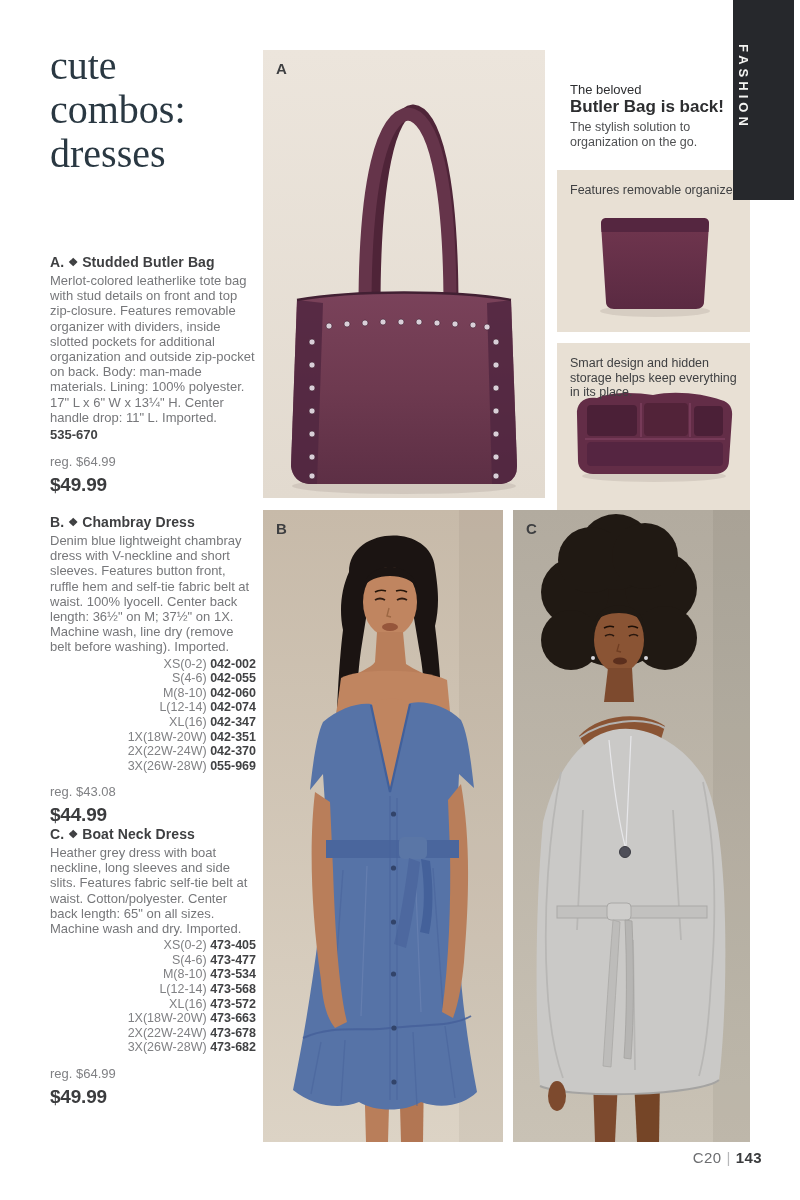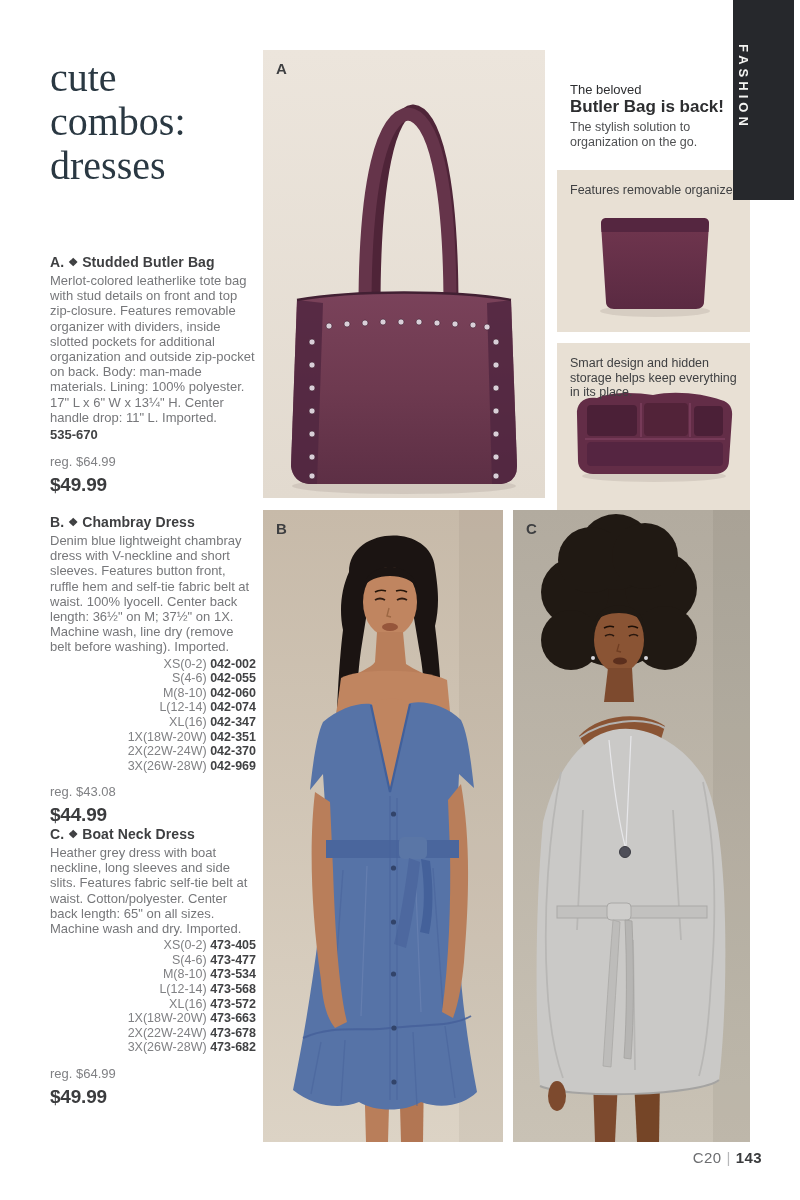--- a/index.html
+++ b/index.html
@@ -5,21 +5,21 @@
   * { margin:0; padding:0; box-sizing:border-box; }
   html,body { background:#888; }
   .page {
     position:relative; width:800px; height:1200px; margin:0 auto;
     background:#ffffff; overflow:hidden;
     font-family:"Liberation Sans", sans-serif;
     -webkit-font-smoothing:antialiased;
   }
   
   .title {
-    position:absolute; left:50px; top:56px; width:210px;
+    position:absolute; left:50px; top:44px; width:210px;
     font-family:"Liberation Serif", serif;
     font-size:40px; line-height:44px; color:#2a3842; font-weight:400;
   }
   .product-section { position:absolute; left:50px; width:206px; color:#76777a; }
   .sec-a { top:254px; } .sec-b { top:514px; } .sec-c { top:826px; }
   .product-heading { font-size:14px; font-weight:bold; color:#3e3f41; margin-bottom:3px; letter-spacing:.1px; }
   .product-heading .marker { font-size:11px; position:relative; top:-1px; }
   .product-desc { font-size:13px; line-height:15.2px; color:#76777a; }
   .code-line { font-size:13px; line-height:15.5px; font-weight:bold; color:#414244; margin-top:2px; }
   .size-list { margin-top:2px; }
@@ -99,21 +99,21 @@
     </div>
     <div class="product-desc">Denim blue lightweight chambray dress with V-neckline and short sleeves. Features button front, ruffle hem and self-tie fabric belt at waist. 100% lyocell. Center back length: 36½" on M; 37½" on 1X. Machine wash, line dry (remove belt before washing). Imported.</div>
     <div class="size-list">
         <div class="size-row"><span>XS(0-2)</span> <span class="code">042-002</span></div>
         <div class="size-row"><span>S(4-6)</span> <span class="code">042-055</span></div>
         <div class="size-row"><span>M(8-10)</span> <span class="code">042-060</span></div>
         <div class="size-row"><span>L(12-14)</span> <span class="code">042-074</span></div>
         <div class="size-row"><span>XL(16)</span> <span class="code">042-347</span></div>
         <div class="size-row"><span>1X(18W-20W)</span> <span class="code">042-351</span></div>
         <div class="size-row"><span>2X(22W-24W)</span> <span class="code">042-370</span></div>
-        <div class="size-row"><span>3X(26W-28W)</span> <span class="code">042-969</span></div>
+        <div class="size-row"><span>3X(26W-28W)</span> <span class="code">055-969</span></div>
       </div>
     <div class="reg-line">reg. $43.08</div>
     <div class="sale-price">$44.99</div>
   </div>
 
   <div class="product-section sec-c">
     <div class="product-heading">
       <span>C.</span>
       <span class="marker">❖</span>
       <span>Boat Neck Dress</span>

